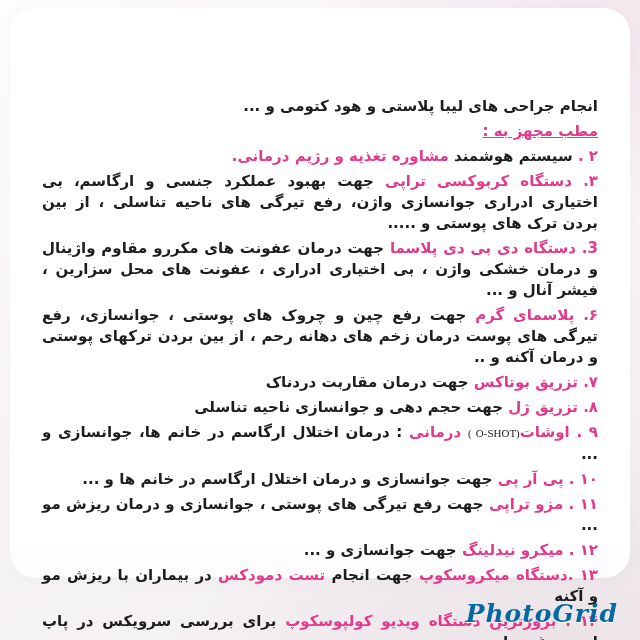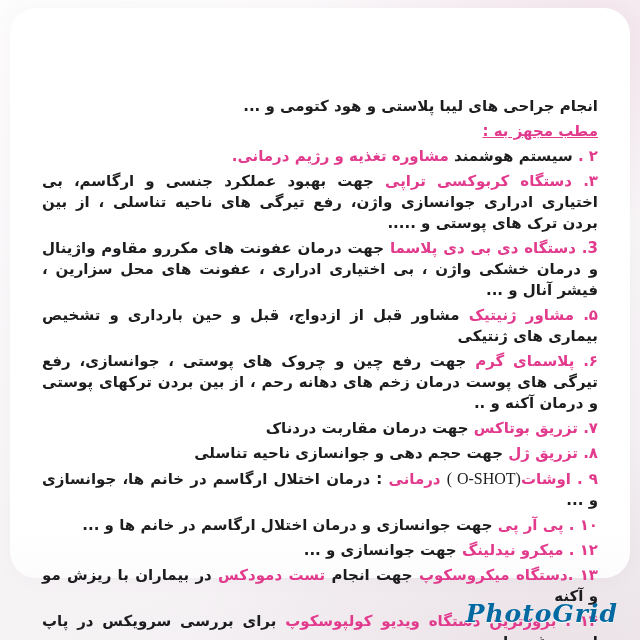--- a/index.html
+++ b/index.html
@@ -31,21 +31,21 @@
     line-height:21px;
     font-weight:700;
     letter-spacing:0;
   }
   .content p{margin:4px;}
   .s-accent{color:var(--accent,#e23a8c);}
   .s-text{color:var(--text,#1d1d1f);}
   .s-latin{
     font-family:"Liberation Serif","DejaVu Serif",serif;
     font-weight:400;
-    font-size:16px;
+    font-size:11px;
     color:var(--text,#1d1d1f);
     unicode-bidi:embed;
   }
   .intro{color:var(--text,#1d1d1f);}
   .header{color:var(--accent,#e23a8c);text-decoration:underline;}
   .watermark{
     position:absolute;right:22px;bottom:12px;
     font-family:"DejaVu Serif",serif;
     font-style:italic;font-weight:700;
     font-size:25px;
@@ -59,26 +59,26 @@
 <body>
 
 <div class="card">
   <div class="content">
     <p class="intro">انجام جراحی های لیبا پلاستی و هود کتومی و ...</p>
     <p class="header">مطب مجهز به :</p>
     <div id="list">
         <p><span class="s-accent">۲ .</span><span class="s-text"> سیستم هوشمند </span><span class="s-accent">مشاوره تغذیه و رژیم درمانی.</span></p>
         <p><span class="s-accent">۳. دستگاه کربوکسی تراپی</span><span class="s-text"> جهت بهبود عملکرد جنسی و ارگاسم، بی اختیاری ادراری جوانسازی واژن، رفع تیرگی های ناحیه تناسلی ، از بین بردن ترک های پوستی و .....</span></p>
         <p><span class="s-accent">3. دستگاه دی بی دی پلاسما</span><span class="s-text"> جهت درمان عفونت های مکررو مقاوم واژینال و درمان خشکی واژن ، بی اختیاری ادراری ، عفونت های محل سزارین ، فیشر آنال و ...</span></p>
-        <p><span class="s-accent">۵. مشاور ژنیتیک</span><span class="s-text"> مشاور قبل از ازدواج، قبل و حین بارداری و تشخیص بیماری های ژنتیکی</span></p>
         <p><span class="s-accent">۶. پلاسمای گرم</span><span class="s-text"> جهت رفع چین و چروک های پوستی ، جوانسازی، رفع تیرگی های پوست درمان زخم های دهانه رحم ، از بین بردن ترکهای پوستی و درمان آکنه و ..</span></p>
         <p><span class="s-accent">۷. تزریق بوتاکس</span><span class="s-text"> جهت درمان مقاربت دردناک</span></p>
         <p><span class="s-accent">۸. تزریق ژل</span><span class="s-text"> جهت حجم دهی و جوانسازی ناحیه تناسلی</span></p>
         <p><span class="s-accent">۹ . اوشات</span><span class="s-latin" dir="ltr">( O-SHOT)</span><span class="s-accent"> درمانی</span><span class="s-text"> : درمان اختلال ارگاسم در خانم ها، جوانسازی و ...</span></p>
         <p><span class="s-accent">۱۰ . پی آر پی</span><span class="s-text"> جهت جوانسازی و درمان اختلال ارگاسم در خانم ها و ...</span></p>
+        <p><span class="s-accent">۱۱ . مزو تراپی</span><span class="s-text"> جهت رفع تیرگی های پوستی ، جوانسازی و درمان ریزش مو ...</span></p>
         <p><span class="s-accent">۱۲ . میکرو نیدلینگ</span><span class="s-text"> جهت جوانسازی و ...</span></p>
         <p><span class="s-accent">۱۳ .دستگاه میکروسکوپ</span><span class="s-text"> جهت انجام </span><span class="s-accent">تست دمودکس</span><span class="s-text"> در بیماران با ریزش مو و آکنه</span></p>
         <p><span class="s-accent">۱۴ . بروزترین دستگاه ویدیو کولپوسکوپ</span><span class="s-text"> برای بررسی سرویکس در پاپ اسمیر غیر طبیعی ،</span></p>
       </div>
   </div>
 </div>
 
 <div class="watermark">PhotoGrid</div>
 
 </body></html>

